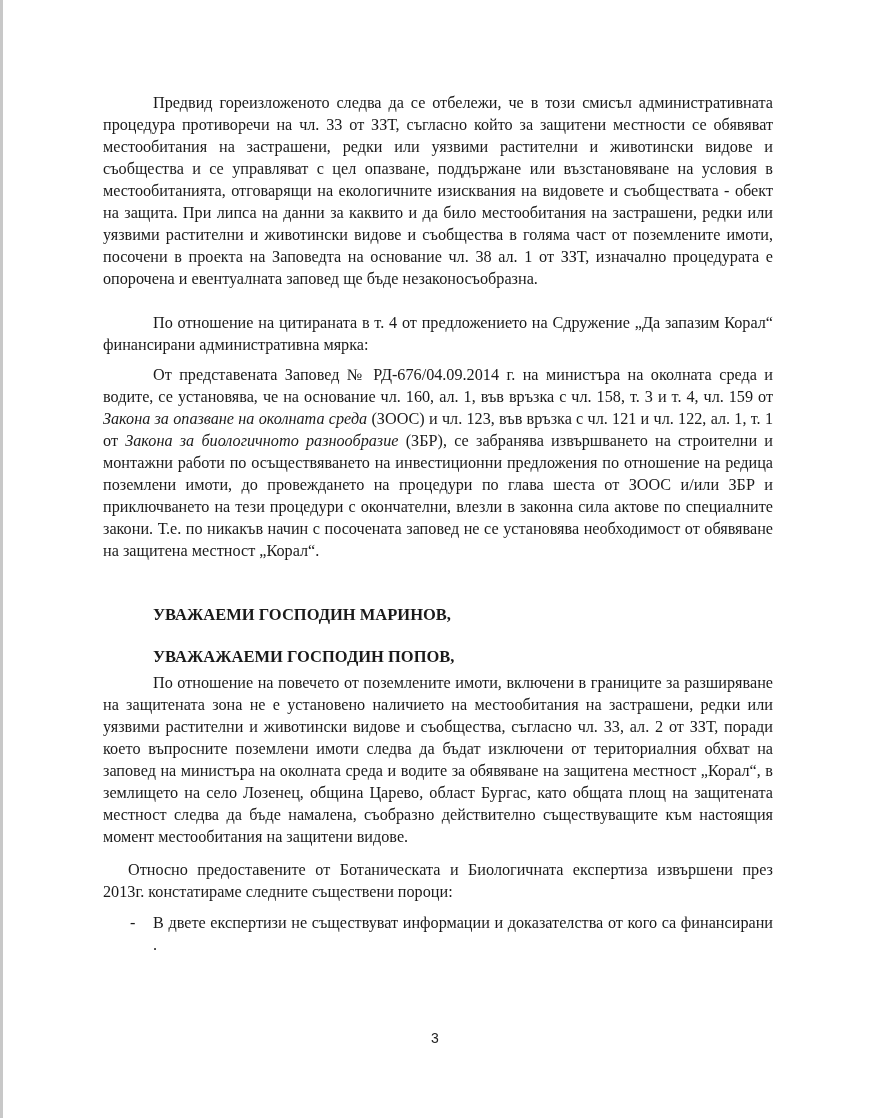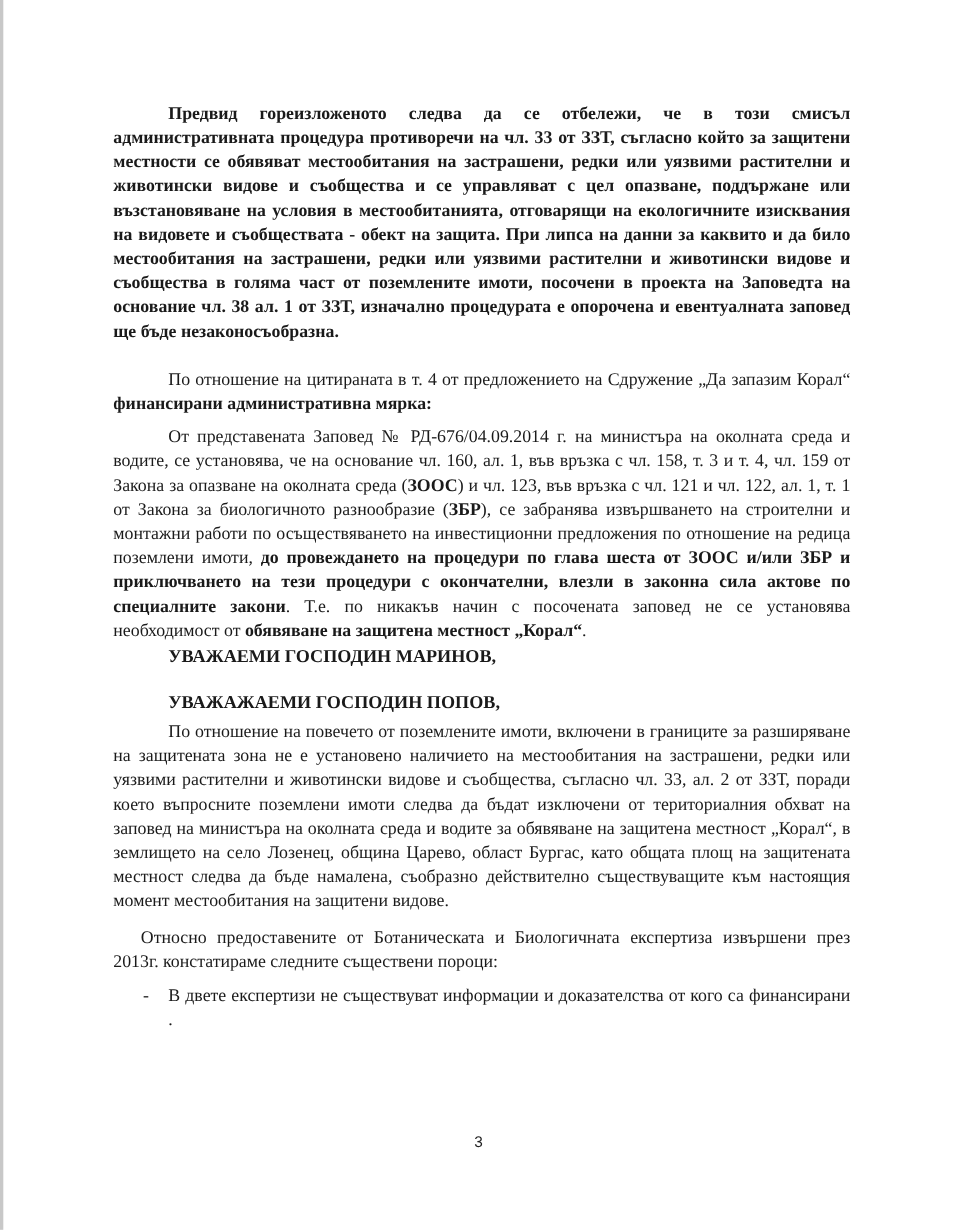--- a/index.html
+++ b/index.html
@@ -3,26 +3,26 @@
 <meta charset="utf-8">
 <style>
   html, body { margin: 0; padding: 0; }
   body {
     width: 870px; height: 1118px; background: #ffffff; position: relative; overflow: hidden;
     font-family: "Liberation Serif", "DejaVu Serif", serif; color: #1a1a1a;
   }
   .left-border { position: absolute; left: 0; top: 0; width: 3px; height: 1118px; background: #c8c8c8; }
   .page { position: absolute; left: 103px; top: 92px; width: 670px; font-size: 16.2px; line-height: 22px; }
   p { margin: 0; text-align: justify; text-indent: 50px; }
-  .b { font-weight: bold; }
-  .i { }
+  .b { font-weight: normal; }
+  .i { font-style: italic; }
   .p1 { margin-bottom: 22px; }
   .p2 { margin-bottom: 8px; }
   .p3 { margin-bottom: 0; }
-  .greeting { text-indent: 0; padding-left: 50px; font-weight: bold; font-size: 16.5px; line-height: 26px; text-align: left; }
+  .greeting { margin-top: 40px; text-indent: 0; padding-left: 50px; font-weight: bold; font-size: 16.5px; line-height: 26px; text-align: left; }
   .greeting2 { margin-bottom: 2px; }
   .p4 { margin-bottom: 11px; }
   .p5 { text-indent: 25px; margin-bottom: 9px; }
   .bullet { position: relative; padding-left: 50px; text-indent: 0; }
   .bullet .dash { position: absolute; left: 27px; top: 0; }
   .page-number { position: absolute; left: 0; width: 870px; top: 1030px; text-align: center; font-family: "Liberation Sans", "DejaVu Sans", sans-serif; font-size: 14px; color: #222; }
 </style>
 </head>
 <body>
 

